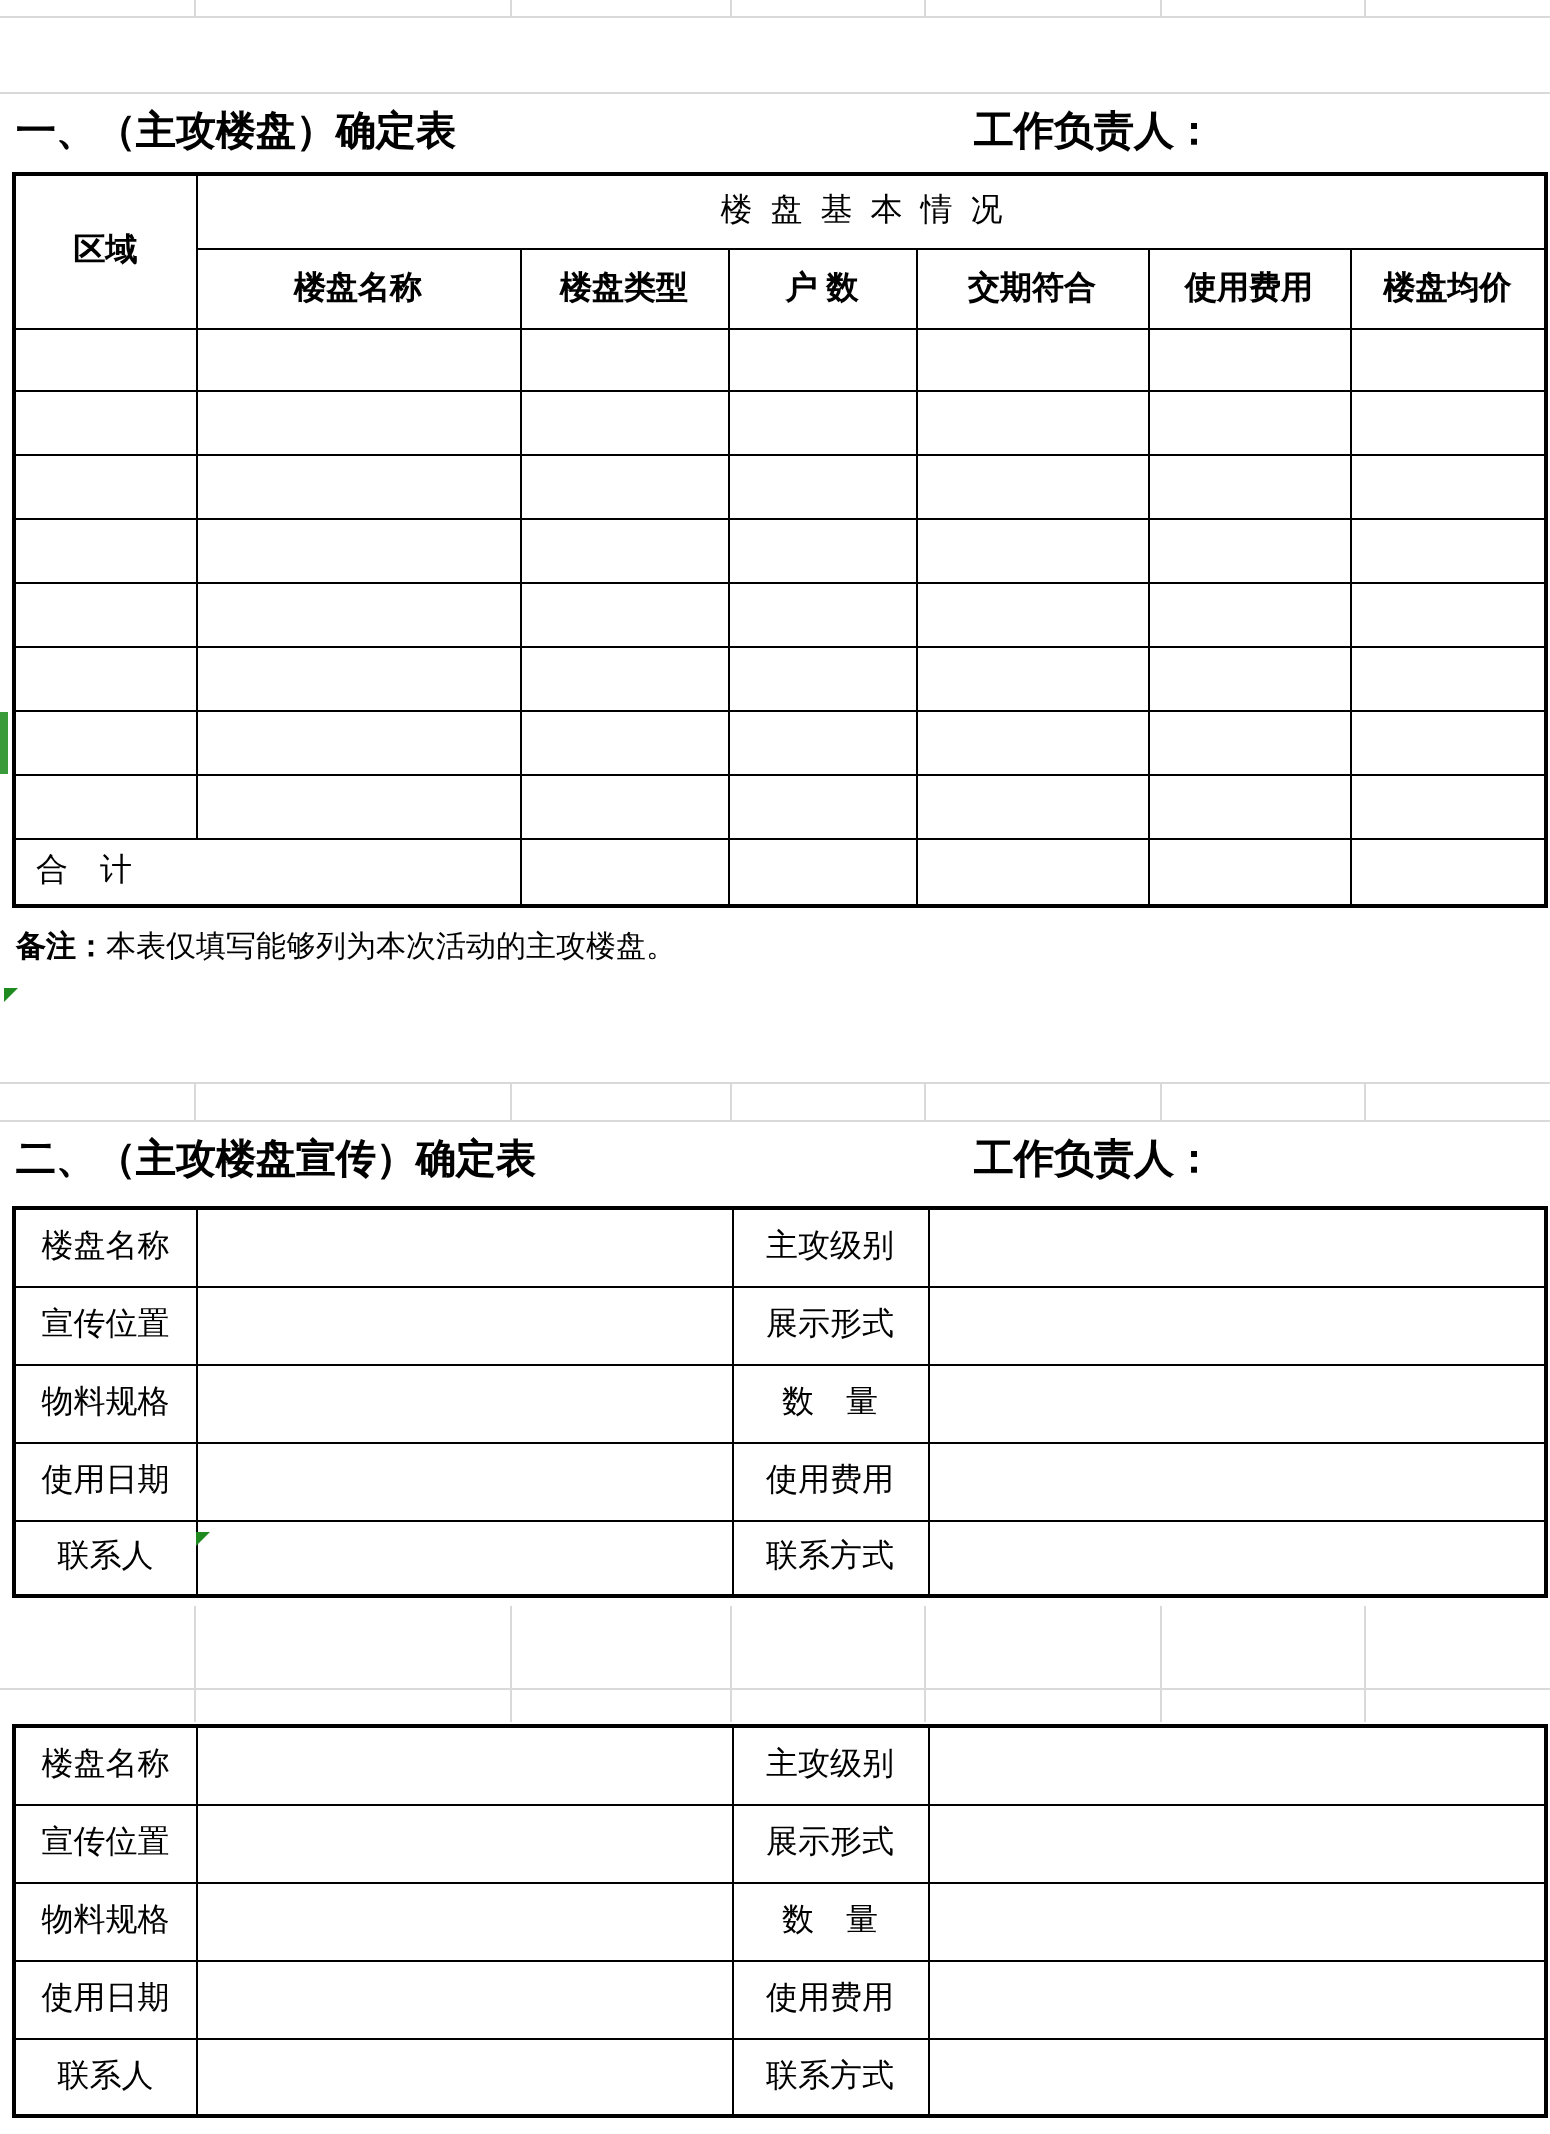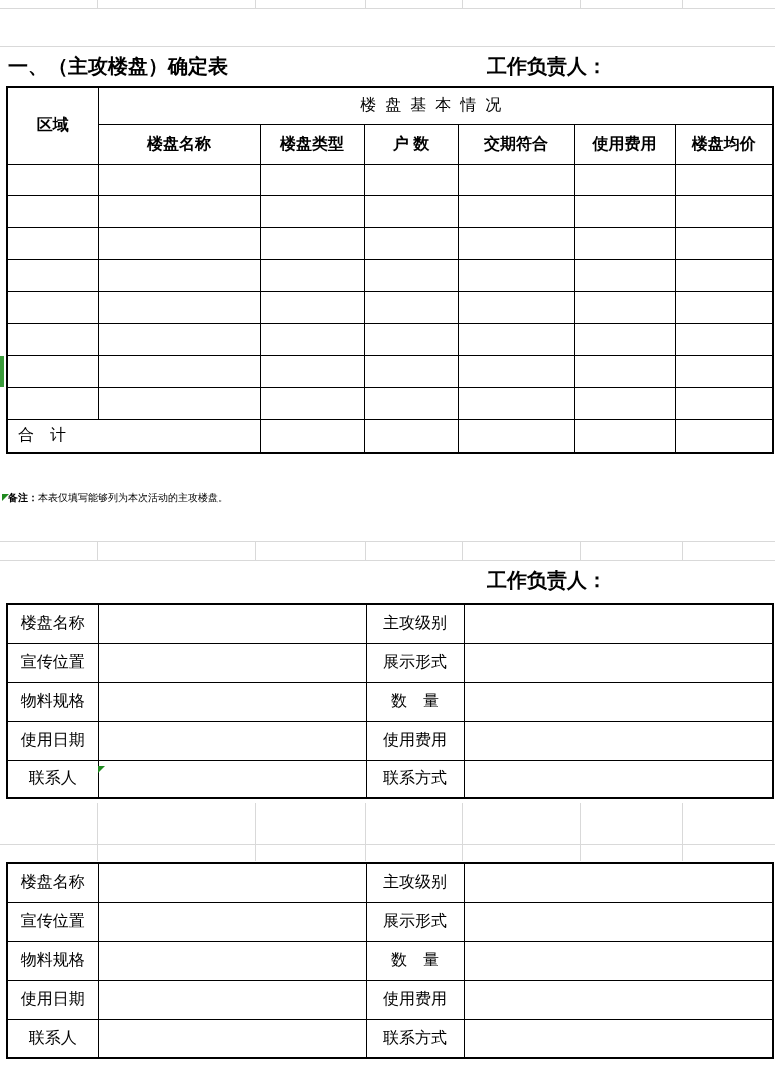--- a/index.html
+++ b/index.html
@@ -23,21 +23,21 @@
   .total-cell{text-align:left !important;padding-left:10px;}
   .form-table td{vertical-align:middle;}
   .form-label{text-align:center;}
   .form-value{background:#fff;}
   .form-table-1{top:603px;}
   .form-table-2{top:862px;}
   .green-bar{position:absolute;left:0;top:356px;width:4px;height:31px;background:#3a9b3a;}
   .green-tri{position:absolute;width:0;height:0;border-top:7px solid #1f8a1f;border-right:7px solid transparent;}
   .tri-note{left:2px;top:494px;}
   .tri-contact{left:98px;top:766px;}
-  .noterow{position:absolute;left:0;width:669px;font-size:10px;white-space:nowrap;margin-top:24px;}
+  .noterow{position:absolute;left:0;width:669px;font-size:15px;white-space:nowrap;}
   .note1{top:453px;height:41px;line-height:41px;}
   .note1 .lead{font-weight:bold;margin-left:8px;}
   .note2{top:494px;height:47px;line-height:47px;}
   .note2 span{margin-left:60px;}
 </style>
 </head>
 <body>
 
 <div class="sheet">
 
@@ -172,20 +172,21 @@
   <div class="gl glh" style="left:0;top:541px;width:775px;"></div>
   <div class="gl glv" style="left:97px;top:541px;height:19px;"></div>
   <div class="gl glv" style="left:255px;top:541px;height:19px;"></div>
   <div class="gl glv" style="left:365px;top:541px;height:19px;"></div>
   <div class="gl glv" style="left:462px;top:541px;height:19px;"></div>
   <div class="gl glv" style="left:580px;top:541px;height:19px;"></div>
   <div class="gl glv" style="left:682px;top:541px;height:19px;"></div>
   <div class="gl glh" style="left:0;top:560px;width:775px;"></div>
 
   <div class="secrow" style="top:560px;">
+    <span class="heading">二、（主攻楼盘宣传）确定表</span>
     <span class="owner">工作负责人：</span>
   </div>
 
   <table class="bordered form-table form-table-1">
     <colgroup>
         <col style="width:91px;">
         <col style="width:268px;">
         <col style="width:98px;">
         <col style="width:309px;">
       </colgroup>

